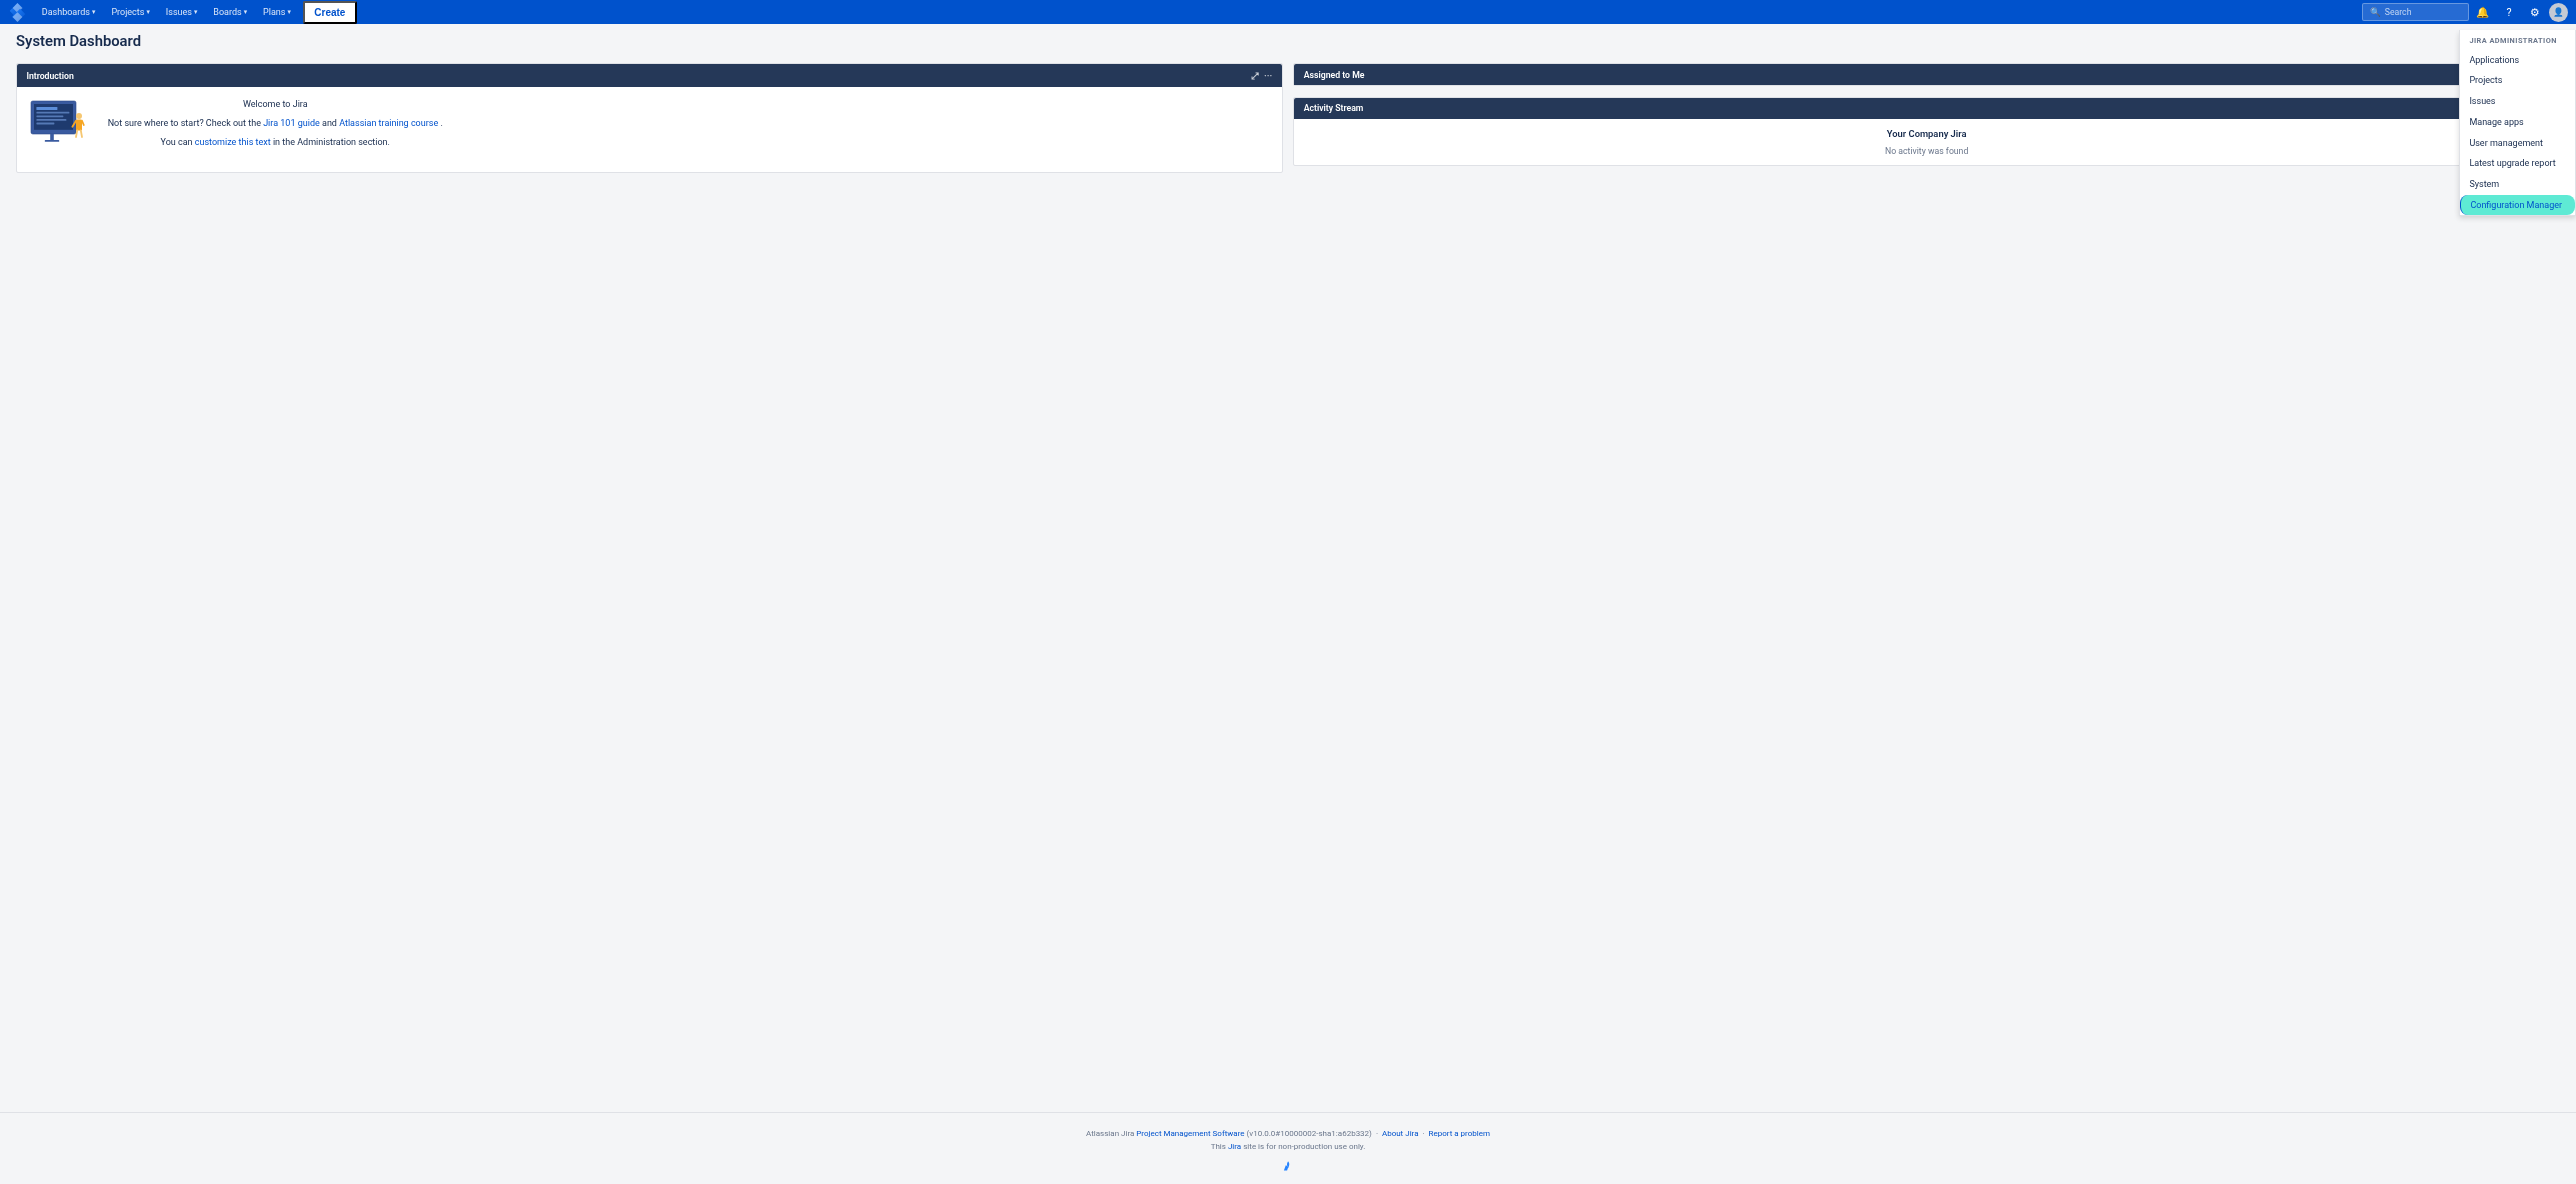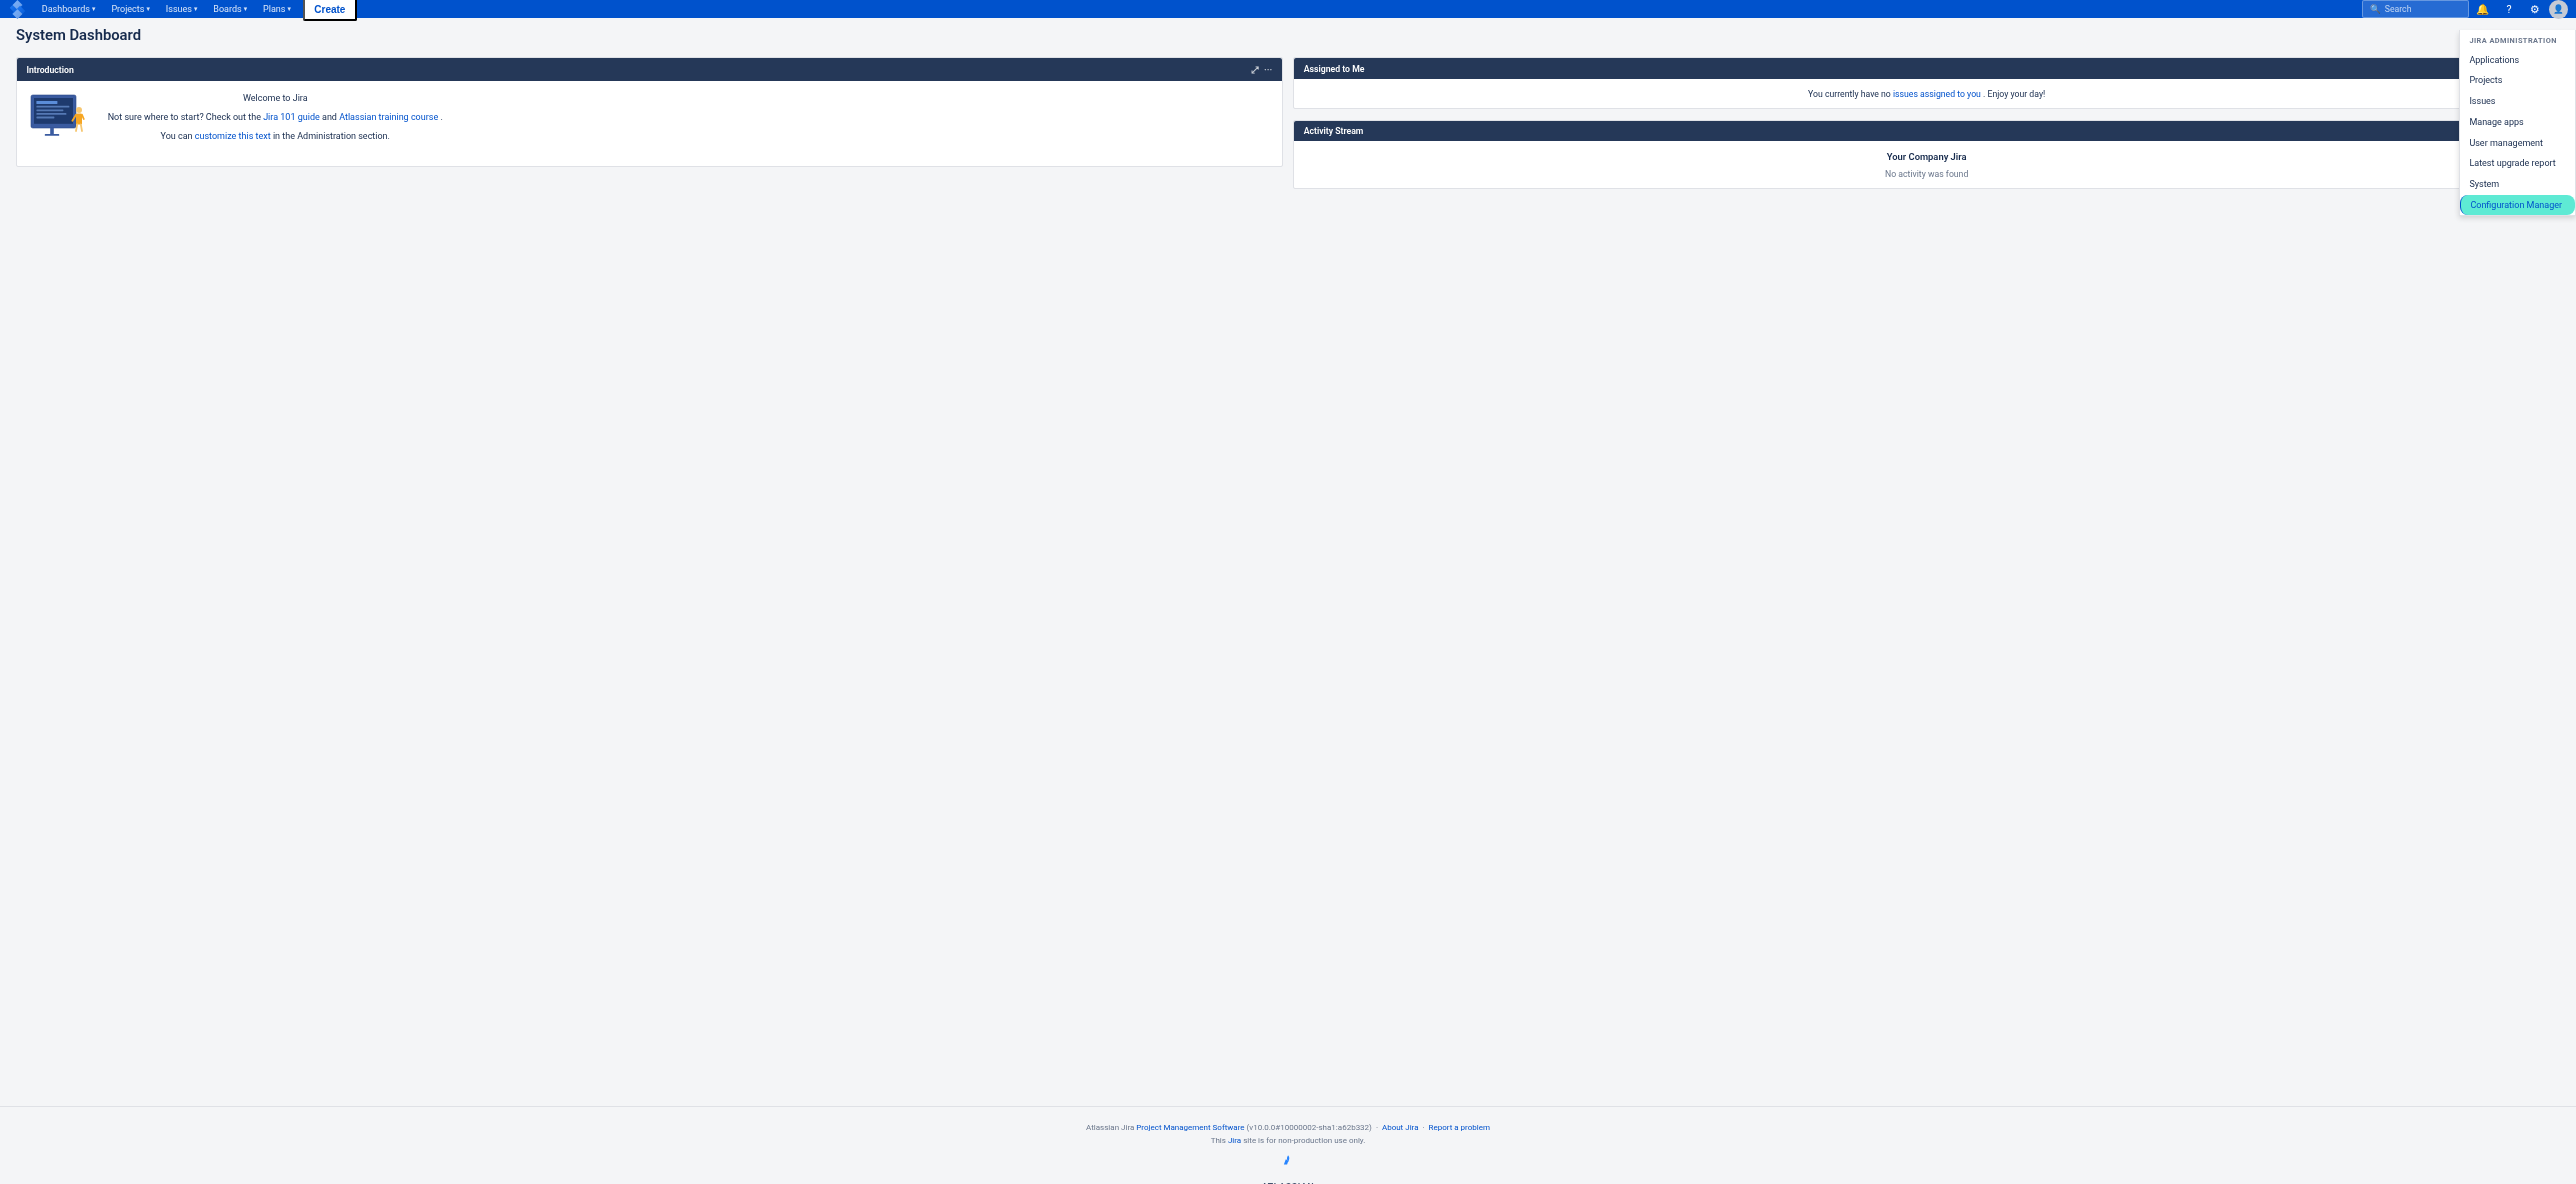--- a/index.html
+++ b/index.html
@@ -3,21 +3,21 @@
   <meta charset="utf-8">
   <style>
     * { box-sizing: border-box; margin: 0; padding: 0; }
     body { font-family: -apple-system, BlinkMacSystemFont, 'Segoe UI', Roboto, sans-serif; font-size: 9.4px; background: #f4f5f7; color: #172b4d; }
 
     
     .navbar {
       background: #0052cc;
       display: flex;
       align-items: center;
-      height: 18px;
+      height: 24px;
       padding: 0 8px;
       gap: 2.7px;
       position: relative;
       z-index: 100;
     }
     .navbar-logo {
       display: flex;
       align-items: center;
       gap: 4px;
       color: white;
@@ -376,25 +376,20 @@
         </div>
       </div>
     </div>
 
     <div>
 
       <div class="panel assigned-panel">
         <div class="panel-header">
           <span>Assigned to Me</span>
         </div>
-        <div class="panel-body">
-          <span>You currently have no </span>
-          <a class="link">issues assigned to you</a>
-          <span>. Enjoy your day!</span>
-        </div>
       </div>
 
       <div class="panel activity-panel" style="margin-top:10.7px;">
         <div class="panel-header">
           <span>Activity Stream</span>
         </div>
         <div class="activity-company">Your Company Jira</div>
         <div class="activity-empty">No activity was found</div>
       </div>
     </div>

